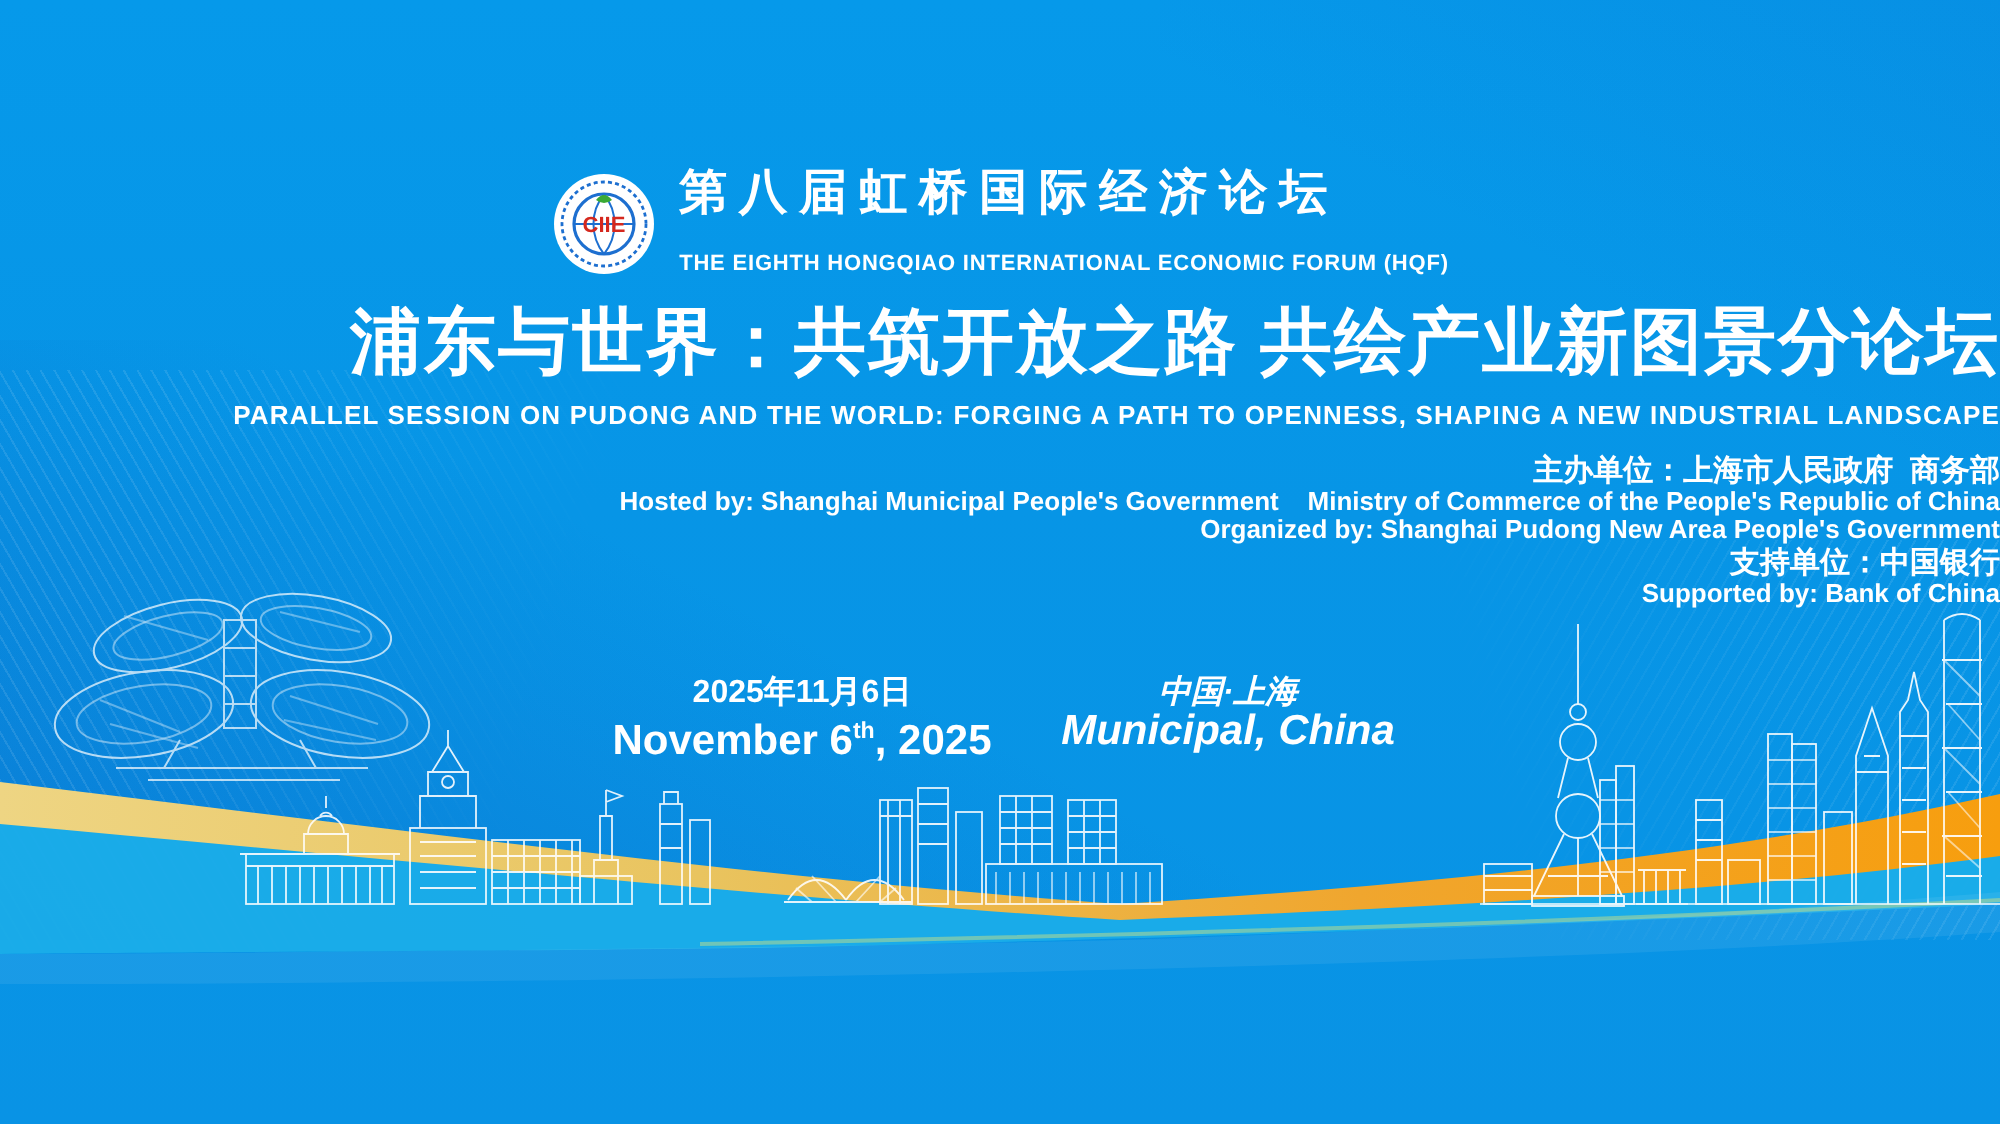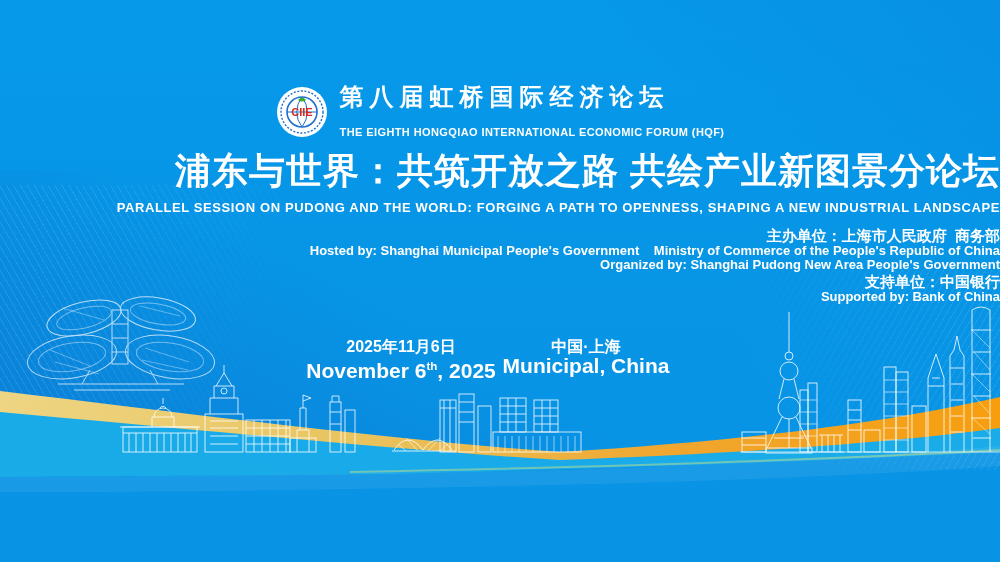--- a/index.html
+++ b/index.html
@@ -25,21 +25,21 @@
   .txt{position:absolute;left:0;right:0;text-align:right;}
   .header-row{position:absolute;top:84px;left:0;right:0;display:flex;justify-content:center;align-items:flex-end;gap:12px;}
   .forum-zh{font-size:24px;font-weight:bold;letter-spacing:6px;line-height:26px;white-space:nowrap;}
   .forum-en{font-size:11px;font-weight:bold;letter-spacing:.4px;margin-top:16px;white-space:nowrap;}
   .session-title{top:147px;font-size:36px;font-weight:800;letter-spacing:1px;white-space:nowrap;}
   .session-sub{top:200px;font-size:13px;font-weight:700;letter-spacing:.6px;white-space:nowrap;}
   .org-block{top:226px;padding-left:26px;}
   .org-zh{font-size:15px;font-weight:bold;line-height:17px;margin-top:1px;white-space:pre;}
   .org-en{font-size:13px;font-weight:600;line-height:14px;white-space:pre;}
   .ww{position:absolute;top:335px;width:220px;text-align:center;}
-  .ww-date{left:291px;} .ww-loc{left:476px;}
+  .ww-date{left:291px;} .ww-loc{left:504px;font-style:italic;}
   .ww-zh{font-size:16px;font-weight:bold;line-height:23px;white-space:nowrap;}
   .ww-en{font-size:21px;font-weight:600;line-height:16px;margin-top:0;white-space:nowrap;}
   sup.th{font-size:.55em;vertical-align:super;}
 </style>
 </head>
 <body>
 
 <div class="banner">
 
   <div class="shade-bl"></div>

